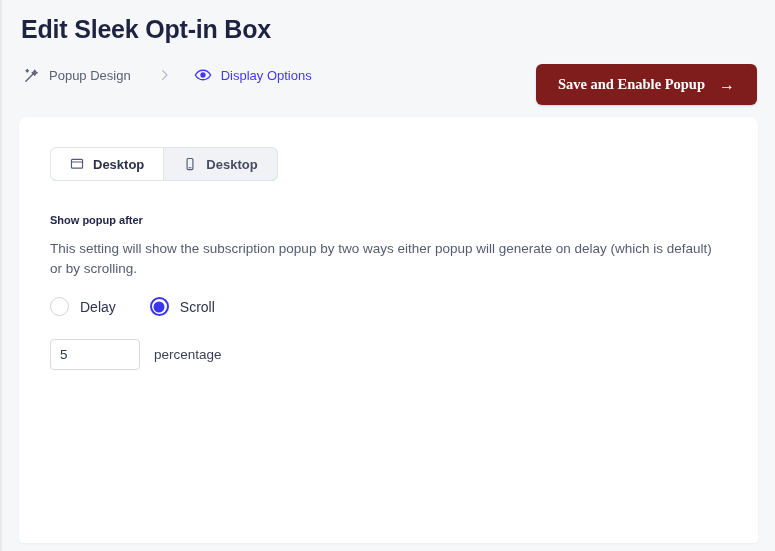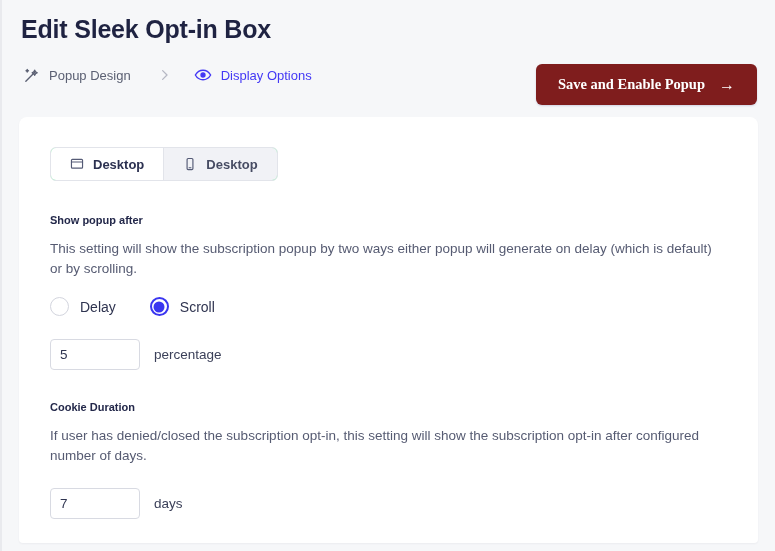--- a/index.html
+++ b/index.html
@@ -346,29 +346,17 @@
         </div>
 
         <div class="field-row">
           <input class="num-input" type="text" value="5" style="">
           <span class="field-unit">percentage</span>
         </div>
 
       </div>
 
       
-      <div class="section second">
-
-        <div class="section-title">Cookie Duration</div>
-
-        <div class="section-desc">If user has denied/closed the subscription opt-in, this setting will show the subscription opt-in after configured number of days.</div>
-
-        <div class="field-row">
-          <input class="num-input" type="text" value="7" style="">
-          <span class="field-unit">days</span>
-        </div>
-
-      </div>
 
     </div>
   </div>
 
 </div>
 
 </body></html>

